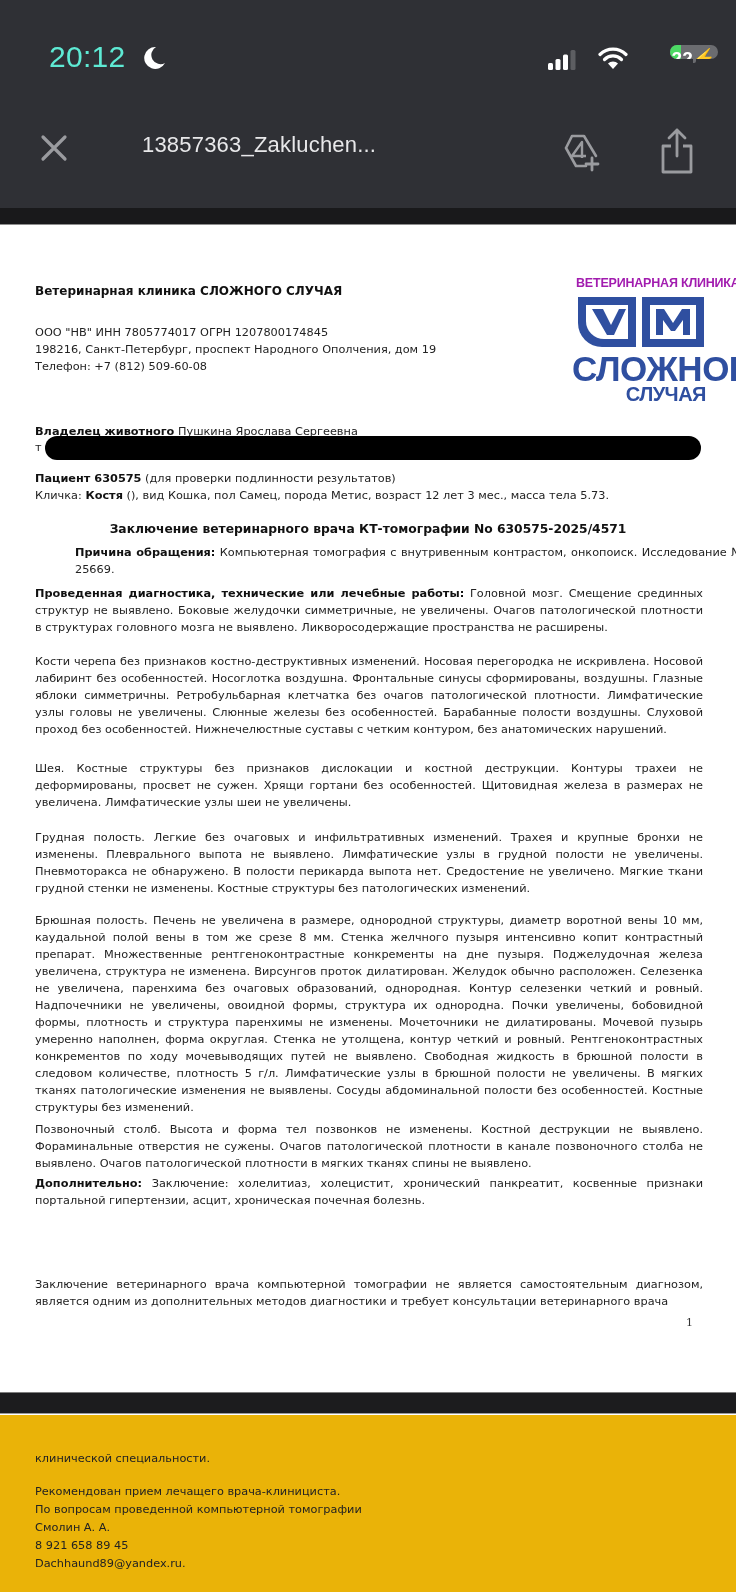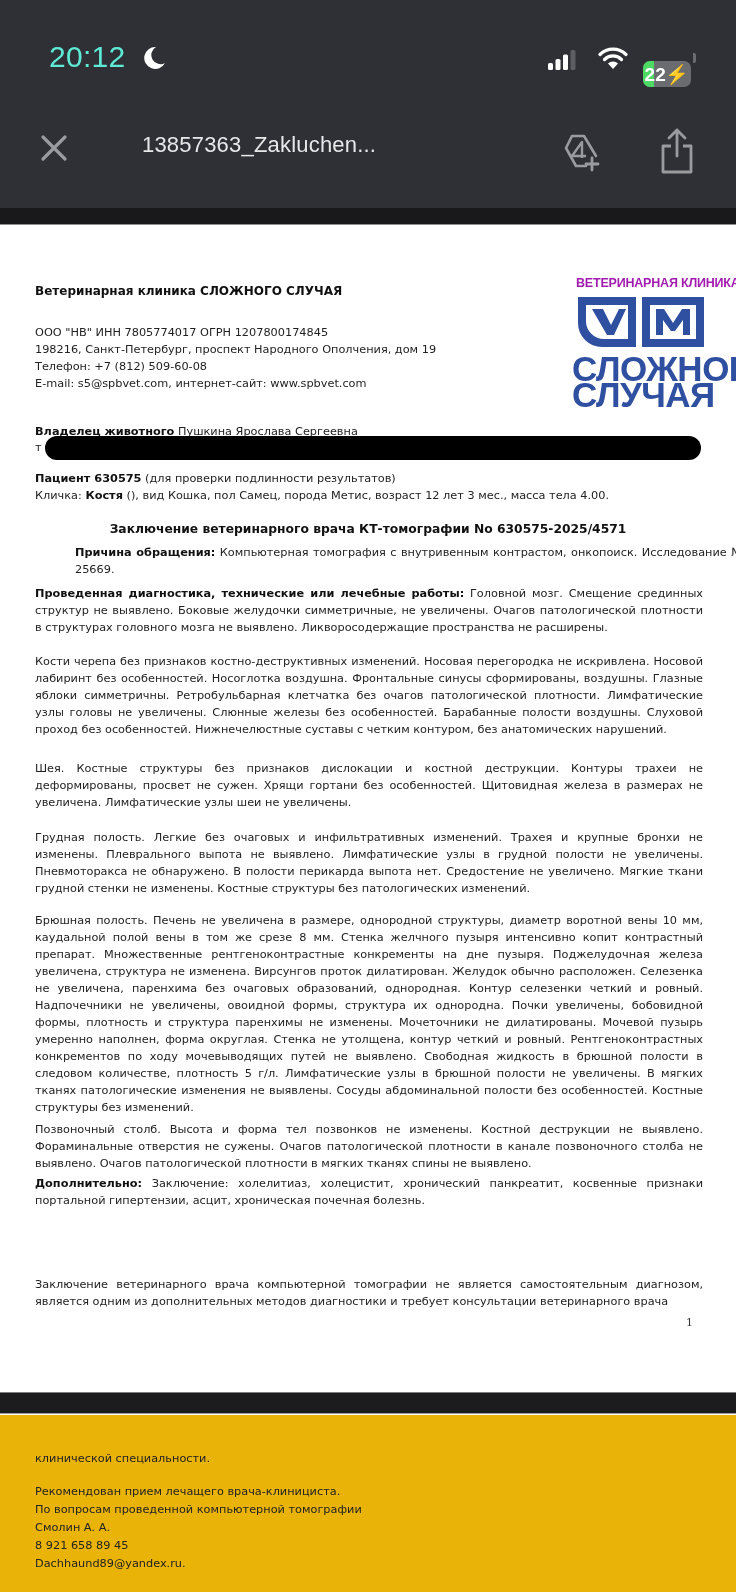--- a/index.html
+++ b/index.html
@@ -5,21 +5,21 @@
   * { box-sizing: border-box; margin: 0; padding: 0; }
   html, body { width: 736px; height: 1592px; overflow: hidden; background: #ffffff; }
   body { font-family: "DejaVu Sans", sans-serif; color: #1a1a1a; position: relative; }
 
   
   .chrome { position: absolute; left: 0; top: 0; width: 736px; height: 208px; background: #2f3035; }
   .status-time { position: absolute; left: 49px; top: 40px; font-family: "Liberation Sans", sans-serif; font-size: 30px; font-weight: 400; color: #5eead4; letter-spacing: 0.3px; }
   .moon { position: absolute; left: 141px; top: 45px; width: 26px; height: 26px; }
   .signal { position: absolute; left: 548px; top: 50px; width: 28px; height: 20px; }
   .wifi { position: absolute; left: 598px; top: 46px; width: 30px; height: 24px; }
-  .battery { position: absolute; left: 643px; top: 45px; width: 48px; height: 26px; border-radius: 7px; background: #6b6c70; overflow: hidden; margin-top: 16px; }
+  .battery { position: absolute; left: 670px; top: 45px; width: 48px; height: 14px; border-radius: 7px; background: #6b6c70; overflow: hidden; }
   .battery .fill { position: absolute; left: 0; top: 0; width: 11px; height: 26px; background: #4cd964; }
   .battery .label { position: absolute; left: 0; top: 2px; width: 48px; text-align: center; font-family: "Liberation Sans", sans-serif; font-size: 19px; font-weight: 700; color: #ffffff; }
   .battery-nub { position: absolute; left: 693px; top: 53px; width: 3px; height: 10px; border-radius: 0 2px 2px 0; background: #6b6c70; }
 
   .close-btn { position: absolute; left: 36px; top: 130px; width: 36px; height: 36px; cursor: pointer; }
   .file-title { position: absolute; left: 142px; top: 132px; font-family: "Liberation Sans", sans-serif; font-size: 22px; color: #e8e8ea; letter-spacing: 0.2px; white-space: nowrap; }
   .drive-btn { position: absolute; left: 558px; top: 130px; width: 44px; height: 44px; cursor: pointer; }
   .share-btn { position: absolute; left: 660px; top: 126px; width: 34px; height: 50px; cursor: pointer; }
 
   .gap-strip { position: absolute; left: 0; top: 208px; width: 736px; height: 17px; background: #19191b; border-bottom: 1px solid #8e8e8e; }
@@ -31,21 +31,21 @@
 
   .doc-text { font-family: "DejaVu Sans", sans-serif; font-size: 11.3px; line-height: 17px; color: #222; }
   .clinic-name { position: absolute; left: 35px; top: 57px; font-size: 12px; font-weight: 700; color: #111; }
   .clinic-info { position: absolute; left: 35px; top: 98px; width: 420px; }
   .clinic-info div { white-space: nowrap; }
 
   .logo { position: absolute; left: 572px; top: 49px; width: 134px; height: 132px; }
   .logo-top { position: absolute; left: 4px; top: 0; width: 130px; text-align: right; font-family: "Liberation Sans", sans-serif; font-weight: 700; font-size: 12.5px; color: #a21caf; letter-spacing: -0.2px; white-space: nowrap; }
   .logo-mark { position: absolute; left: 4px; top: 20px; width: 130px; height: 54px; }
   .logo-b1 { position: absolute; left: 0; top: 80px; width: 134px; text-align: right; font-family: "Liberation Sans", sans-serif; font-weight: 700; font-size: 35px; line-height: 27px; color: #2f4fa0; letter-spacing: -0.5px; }
-  .logo-b2 { position: absolute; left: 0; top: 106px; width: 134px; text-align: right; font-family: "Liberation Sans", sans-serif; font-weight: 700; font-size: 35px; line-height: 27px; color: #2f4fa0; letter-spacing: -0.5px; }
+  .logo-b2 { position: absolute; left: 0; top: 106px; width: 134px; text-align: right; font-family: "Liberation Sans", sans-serif; font-weight: 700; font-size: 20px; line-height: 27px; color: #2f4fa0; letter-spacing: -0.5px; }
 
   .owner { position: absolute; left: 35px; top: 197px; white-space: nowrap; }
   .owner-phone { position: absolute; left: 35px; top: 213px; white-space: nowrap; }
   .redaction { position: absolute; left: 45px; top: 210px; width: 656px; height: 24px; border-radius: 12px; background: #000; }
   .patient { position: absolute; left: 35px; top: 244px; white-space: nowrap; }
   .patient-line2 { position: absolute; left: 35px; top: 261px; white-space: nowrap; }
 
   .conclusion-title { position: absolute; left: 0; top: 295px; width: 736px; text-align: center; font-size: 12.3px; font-weight: 700; color: #111; }
   .para { position: absolute; left: 35px; width: 668px; text-align: justify; }
   b { font-weight: 700; color: #111; text-align: center; }
@@ -93,21 +93,20 @@
   </svg>
 </div>
 <div class="gap-strip"></div>
 
 <div class="page doc-text">
   <div class="clinic-name">Ветеринарная клиника СЛОЖНОГО СЛУЧАЯ</div>
   <div class="clinic-info">
     <div>ООО "НВ" ИНН 7805774017 ОГРН 1207800174845</div>
     <div>198216, Санкт-Петербург, проспект Народного Ополчения, дом 19</div>
     <div>Телефон: +7 (812) 509-60-08</div>
-    <div>E-mail: s5@spbvet.com, интернет-сайт: www.spbvet.com</div>
   </div>
 
   <div class="logo">
     <div class="logo-top">ВЕТЕРИНАРНАЯ КЛИНИКА</div>
     <svg class="logo-mark" viewBox="0 0 130 54">
       <path d="M2 2 L60 2 L60 52 L26 52 A24 24 0 0 1 2 28 Z" fill="#2f4fa0"></path>
       <path d="M10 10 L52 10 L52 44 L28 44 A18 18 0 0 1 10 26 Z" fill="#ffffff"></path>
       <path d="M16 14 L27 14 L35 30 L43 14 L50 14 L38 40 L31 40 Z" fill="#2f4fa0"></path>
       <rect x="66" y="2" width="62" height="50" fill="#2f4fa0"></rect>
       <rect x="74" y="10" width="46" height="34" fill="#ffffff"></rect>
@@ -115,21 +114,21 @@
     </svg>
     <div class="logo-b1">СЛОЖНОГО</div>
     <div class="logo-b2">СЛУЧАЯ</div>
   </div>
 
   <div class="owner"><b>Владелец животного</b><span> Пушкина Ярослава Сергеевна</span></div>
   <div class="owner-phone">т</div>
   <div class="redaction"></div>
 
   <div class="patient"><b>Пациент 630575</b><span> (для проверки подлинности результатов)</span></div>
-  <div class="patient-line2"><span>Кличка: </span><b>Костя</b><span> (), вид Кошка, пол Самец, порода Метис, возраст 12 лет 3 мес., масса тела 4.00.</span></div>
+  <div class="patient-line2"><span>Кличка: </span><b>Костя</b><span> (), вид Кошка, пол Самец, порода Метис, возраст 12 лет 3 мес., масса тела 5.73.</span></div>
 
   <div class="conclusion-title">Заключение ветеринарного врача КТ-томографии No 630575-2025/4571</div>
 
   <div class="para" style="top:318px;margin-left:40px;"><b>Причина обращения:</b><span> Компьютерная томография с внутривенным контрастом, онкопоиск. Исследование № 25669.</span></div>
   <div class="para" style="top:359px;"><b>Проведенная диагностика, технические или лечебные работы:</b><span> Головной мозг. Смещение срединных структур не выявлено. Боковые желудочки симметричные, не увеличены. Очагов патологической плотности в структурах головного мозга не выявлено. Ликворосодержащие пространства не расширены.</span></div>
 
   <div class="para" style="top:427px;">Кости черепа без признаков костно-деструктивных изменений. Носовая перегородка не искривлена. Носовой лабиринт без особенностей. Носоглотка воздушна. Фронтальные синусы сформированы, воздушны. Глазные яблоки симметричны. Ретробульбарная клетчатка без очагов патологической плотности. Лимфатические узлы головы не увеличены. Слюнные железы без особенностей. Барабанные полости воздушны. Слуховой проход без особенностей. Нижнечелюстные суставы с четким контуром, без анатомических нарушений.</div>
   <div class="para" style="top:534px;">Шея. Костные структуры без признаков дислокации и костной деструкции. Контуры трахеи не деформированы, просвет не сужен. Хрящи гортани без особенностей. Щитовидная железа в размерах не увеличена. Лимфатические узлы шеи не увеличены.</div>
   <div class="para" style="top:603px;">Грудная полость. Легкие без очаговых и инфильтративных изменений. Трахея и крупные бронхи не изменены. Плеврального выпота не выявлено. Лимфатические узлы в грудной полости не увеличены. Пневмоторакса не обнаружено. В полости перикарда выпота нет. Средостение не увеличено. Мягкие ткани грудной стенки не изменены. Костные структуры без патологических изменений.</div>
   <div class="para" style="top:686px;">Брюшная полость. Печень не увеличена в размере, однородной структуры, диаметр воротной вены 10 мм, каудальной полой вены в том же срезе 8 мм. Стенка желчного пузыря интенсивно копит контрастный препарат. Множественные рентгеноконтрастные конкременты на дне пузыря. Поджелудочная железа увеличена, структура не изменена. Вирсунгов проток дилатирован. Желудок обычно расположен. Селезенка не увеличена, паренхима без очаговых образований, однородная. Контур селезенки четкий и ровный. Надпочечники не увеличены, овоидной формы, структура их однородна. Почки увеличены, бобовидной формы, плотность и структура паренхимы не изменены. Мочеточники не дилатированы. Мочевой пузырь умеренно наполнен, форма округлая. Стенка не утолщена, контур четкий и ровный. Рентгеноконтрастных конкрементов по ходу мочевыводящих путей не выявлено. Свободная жидкость в брюшной полости в следовом количестве, плотность 5 г/л. Лимфатические узлы в брюшной полости не увеличены. В мягких тканях патологические изменения не выявлены. Сосуды абдоминальной полости без особенностей. Костные структуры без изменений.</div>

